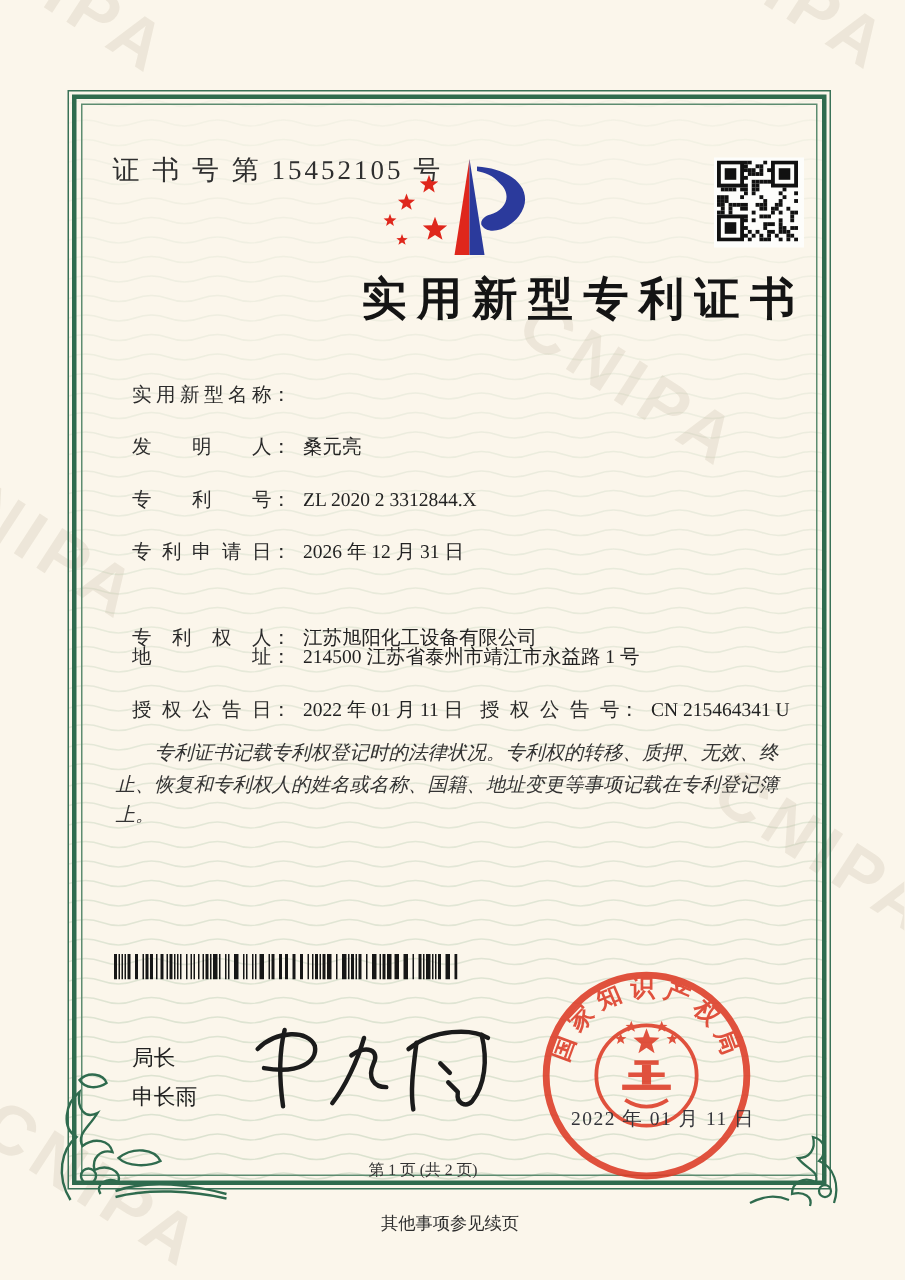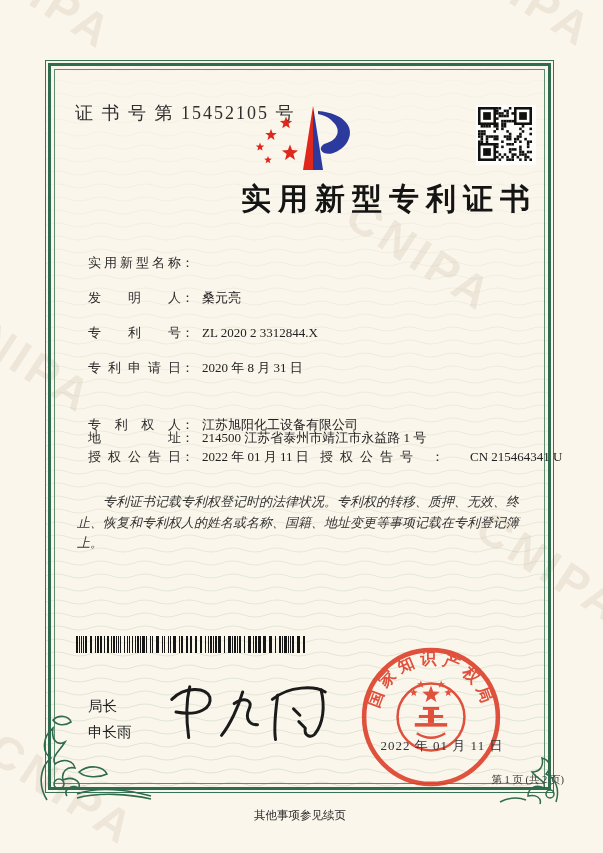--- a/index.html
+++ b/index.html
@@ -26,37 +26,37 @@
   .cert-no{left:75px;top:101px;font-size:18px;letter-spacing:2px;color:#2f2f2f;}
   .qr-wrap{left:476px;top:105px;width:60px;height:60px;background:#fdfdfb;padding:2px;box-sizing:border-box;}
   .logo{left:241px;top:102px;}
   .title{left:0;top:179px;width:537px;text-align:right;font-size:30px;font-weight:700;
          letter-spacing:7px;color:#141414;}
 
   .row{left:88px;height:20px;display:flex;align-items:baseline;font-size:13px;color:#2b2b2b;white-space:nowrap;}
   .flabel{display:inline-block;width:93px;text-align:justify;text-align-last:justify;}
   .fcolon{margin-right:8px;}
   .fvalue{color:#222;}
-  .grant2{position:absolute;left:232px;top:0;display:flex;align-items:baseline;gap:18px;}
+  .grant2{position:absolute;left:232px;top:0;display:flex;align-items:baseline;}
 
   .paras{left:77px;top:492px;width:454px;font-size:13px;line-height:20.5px;color:#333;
          font-style:italic;}
   .paras p{margin:0;text-indent:2em;}
 
   .barcode{left:76px;top:636px;}
 
   .signer{left:88px;top:693px;font-family:"Liberation Sans",sans-serif;font-size:14.5px;
           line-height:26px;color:#222;}
   .signature{left:158px;top:678px;z-index:4;}
 
   .seal{left:356px;top:642px;z-index:4;}
   .seal-date{left:362px;top:737px;width:160px;text-align:center;font-size:13px;
              letter-spacing:1px;color:#33343a;z-index:5;}
 
-  .page-ind{left:0;top:773px;width:564px;text-align:right;font-size:10.5px;color:#333;}
+  .page-ind{left:0;top:773px;width:564px;text-align:center;font-size:10.5px;color:#333;}
   .cont-note{left:0;top:808px;width:600px;text-align:center;font-size:11.5px;color:#2e2e2e;}
 
   .orn{z-index:4;pointer-events:none;}
 </style>
 </head>
 <body>
 
 <div class="page">
 
   <svg id="waves" width="505" height="729">
@@ -285,34 +285,34 @@
       <span class="fvalue">桑元亮</span>
   </div>
   <div class="abs row" style="top:324px;">
     <span class="flabel">专利号</span>
       <span class="fcolon">：</span>
       <span class="fvalue">ZL 2020 2 3312844.X</span>
   </div>
   <div class="abs row" style="top:359px;">
     <span class="flabel">专利申请日</span>
       <span class="fcolon">：</span>
-      <span class="fvalue">2020 年 8 月 31 日</span>
+      <span class="fvalue">2026 年 12 月 31 日</span>
   </div>
   <div class="abs row" style="top:414px;align-items:flex-end;">
     <span class="flabel">专利权人</span>
       <span class="fcolon">：</span>
       <span class="fvalue">江苏旭阳化工设备有限公司</span>
   </div>
   <div class="abs row" style="top:429px;">
     <span class="flabel">地址</span>
       <span class="fcolon">：</span>
       <span class="fvalue">214500 江苏省泰州市靖江市永益路 1 号</span>
   </div>
 
-  <div class="abs row" style="top:448px;">
+  <div class="abs row" style="top:464px;">
     <span class="flabel">授权公告日</span>
       <span class="fcolon">：</span>
       <span class="fvalue">2022 年 01 月 11 日</span>
     <span class="grant2">
       <span class="flabel">授权公告号</span>
         <span class="fcolon">：</span>
         <span class="fvalue">CN 215464341 U</span>
     </span>
   </div>
 

